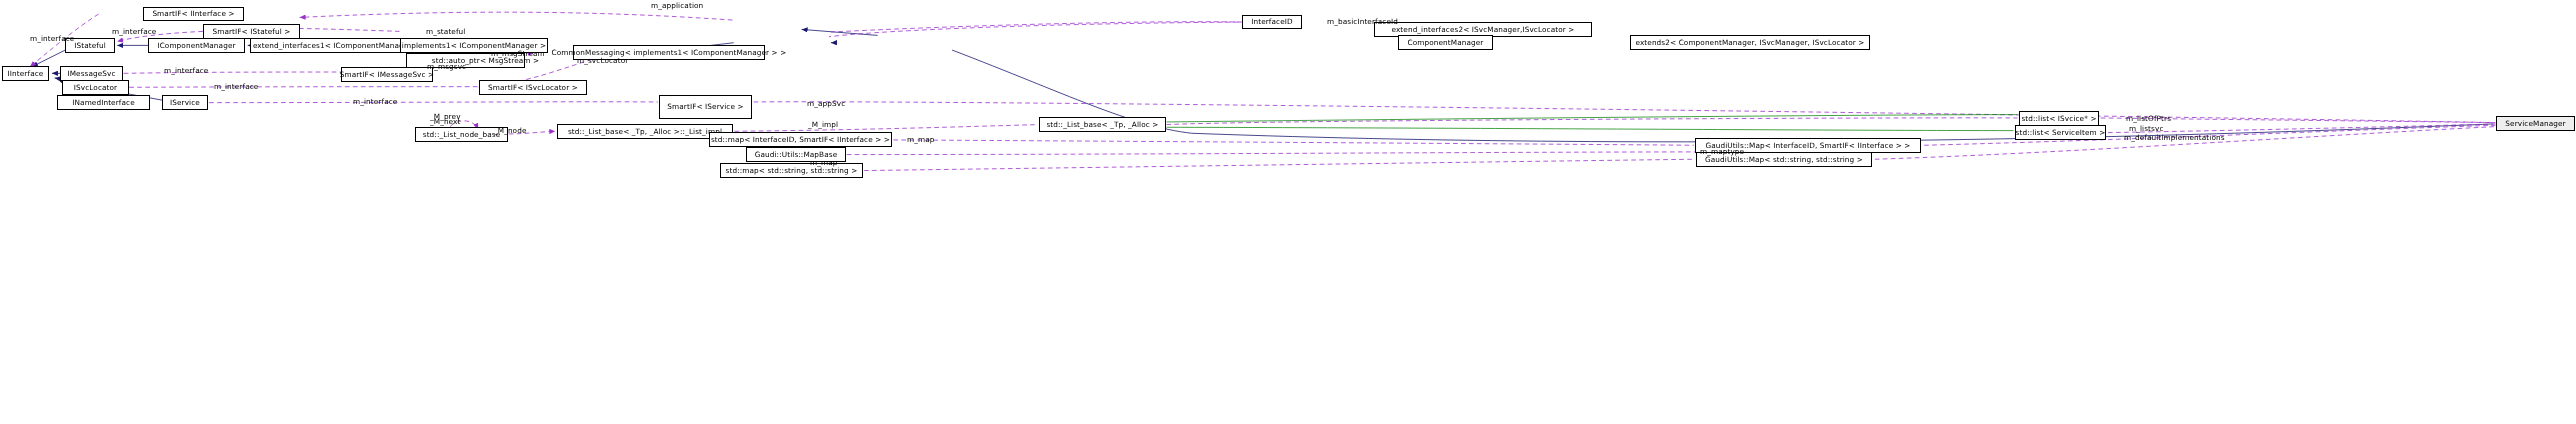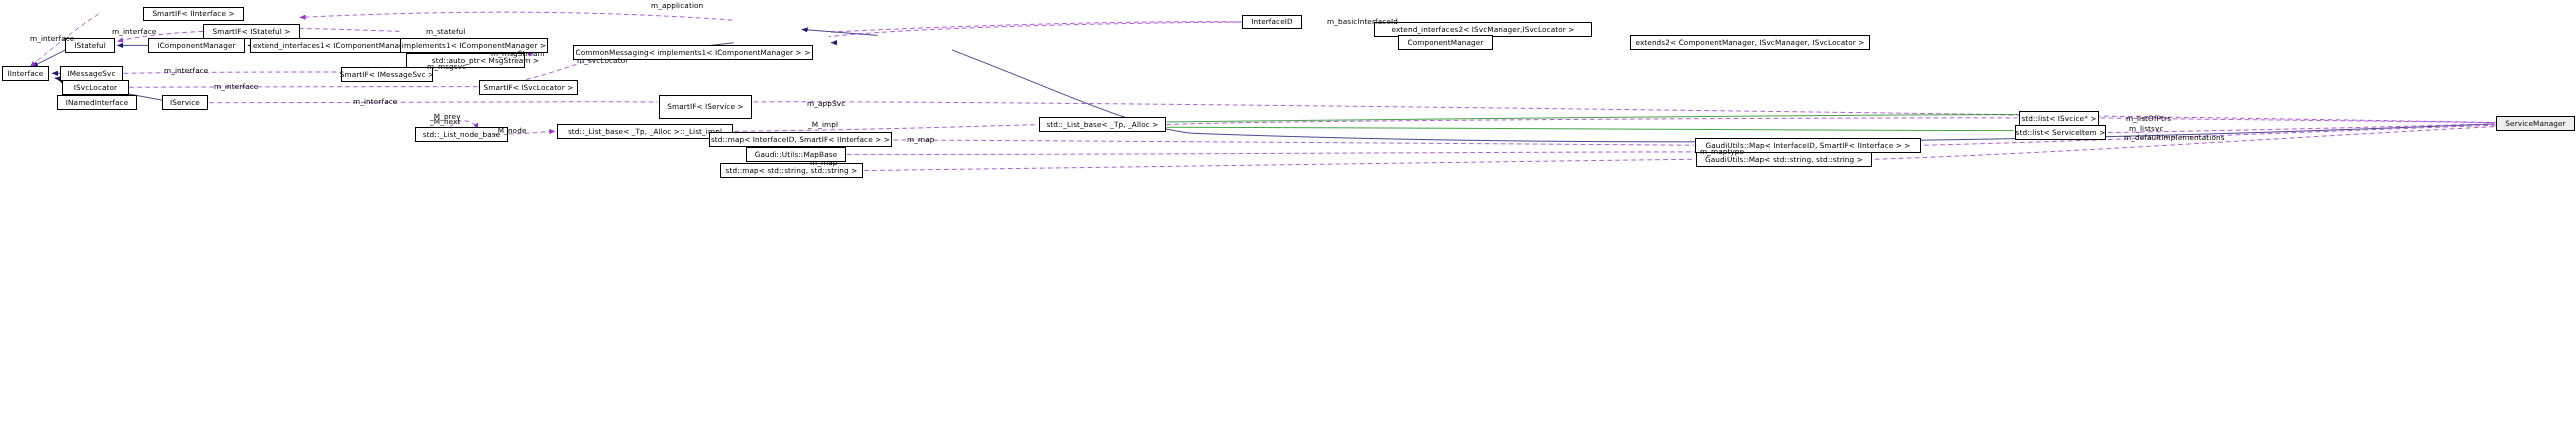--- a/index.html
+++ b/index.html
@@ -124,28 +124,28 @@
   <div class="node" style="left:99px;top:6.7px;width:101px;height:14.6px;margin-left:44px;">SmartIF&lt; IInterface &gt;</div>
   <div class="node" style="left:1242px;top:14.6px;width:60px;height:14.6px;">InterfaceID</div>
   <div class="node" style="left:1374px;top:22px;width:218px;height:14.6px;">extend_interfaces2&lt; ISvcManager,ISvcLocator &gt;</div>
   <div class="node" style="left:203px;top:24px;width:97px;height:14.6px;">SmartIF&lt; IStateful &gt;</div>
   <div class="node" style="left:65px;top:38px;width:50px;height:14.6px;">IStateful</div>
   <div class="node" style="left:148px;top:38px;width:97px;height:14.6px;">IComponentManager</div>
   <div class="node" style="left:250px;top:38px;width:173px;height:14.6px;">extend_interfaces1&lt; IComponentManager &gt;</div>
   <div class="node" style="left:400px;top:38px;width:148px;height:14.6px;">implements1&lt; IComponentManager &gt;</div>
   <div class="node" style="left:1398px;top:35px;width:95px;height:14.6px;">ComponentManager</div>
   <div class="node" style="left:1630px;top:35px;width:240px;height:14.6px;">extends2&lt; ComponentManager, ISvcManager, ISvcLocator &gt;</div>
-  <div class="node" style="left:534px;top:45px;width:240px;height:14.6px;margin-left:39px;">CommonMessaging&lt; implements1&lt; IComponentManager &gt; &gt;</div>
+  <div class="node" style="left:534px;top:45px;width:192px;height:14.6px;margin-left:39px;">CommonMessaging&lt; implements1&lt; IComponentManager &gt; &gt;</div>
   <div class="node" style="left:2px;top:66px;width:47px;height:14.6px;">IInterface</div>
   <div class="node" style="left:60px;top:66px;width:63px;height:14.6px;">IMessageSvc</div>
   <div class="node" style="left:406px;top:53px;width:119px;height:14.6px;padding-left:44px;">std::auto_ptr&lt; MsgStream &gt;</div>
   <div class="node" style="left:341px;top:67px;width:92px;height:14.6px;">SmartIF&lt; IMessageSvc &gt;</div>
   <div class="node" style="left:62px;top:80px;width:67px;height:14.6px;">ISvcLocator</div>
-  <div class="node" style="left:479px;top:80px;width:99px;height:14.6px;">SmartIF&lt; ISvcLocator &gt;</div>
-  <div class="node" style="left:57px;top:95px;width:80px;height:14.6px;">INamedInterface</div>
+  <div class="node" style="left:479px;top:80px;width:108px;height:14.6px;">SmartIF&lt; ISvcLocator &gt;</div>
+  <div class="node" style="left:57px;top:95px;width:93px;height:14.6px;">INamedInterface</div>
   <div class="node" style="left:162px;top:95px;width:46px;height:14.6px;">IService</div>
   <div class="node" style="left:659px;top:95px;width:93px;height:24px;">SmartIF&lt; IService &gt;</div>
   <div class="node root" style="left:2496px;top:116px;width:79px;height:14.6px;">ServiceManager</div>
   <div class="node" style="left:2019px;top:111px;width:80px;height:14.6px;">std::list&lt; ISvcice* &gt;</div>
   <div class="node" style="left:1039px;top:117px;width:127px;height:14.6px;">std::_List_base&lt; _Tp, _Alloc &gt;</div>
   <div class="node" style="left:415px;top:127px;width:93px;height:14.6px;">std::_List_node_base</div>
   <div class="node" style="left:557px;top:124px;width:176px;height:14.6px;">std::_List_base&lt; _Tp, _Alloc &gt;::_List_impl</div>
   <div class="node" style="left:2015px;top:125px;width:91px;height:14.6px;">std::list&lt; ServiceItem &gt;</div>
   <div class="node" style="left:709px;top:132px;width:183px;height:14.6px;">std::map&lt; InterfaceID, SmartIF&lt; IInterface &gt; &gt;</div>
   <div class="node" style="left:1695px;top:138px;width:226px;height:14.6px;">GaudiUtils::Map&lt; InterfaceID, SmartIF&lt; IInterface &gt; &gt;</div>

